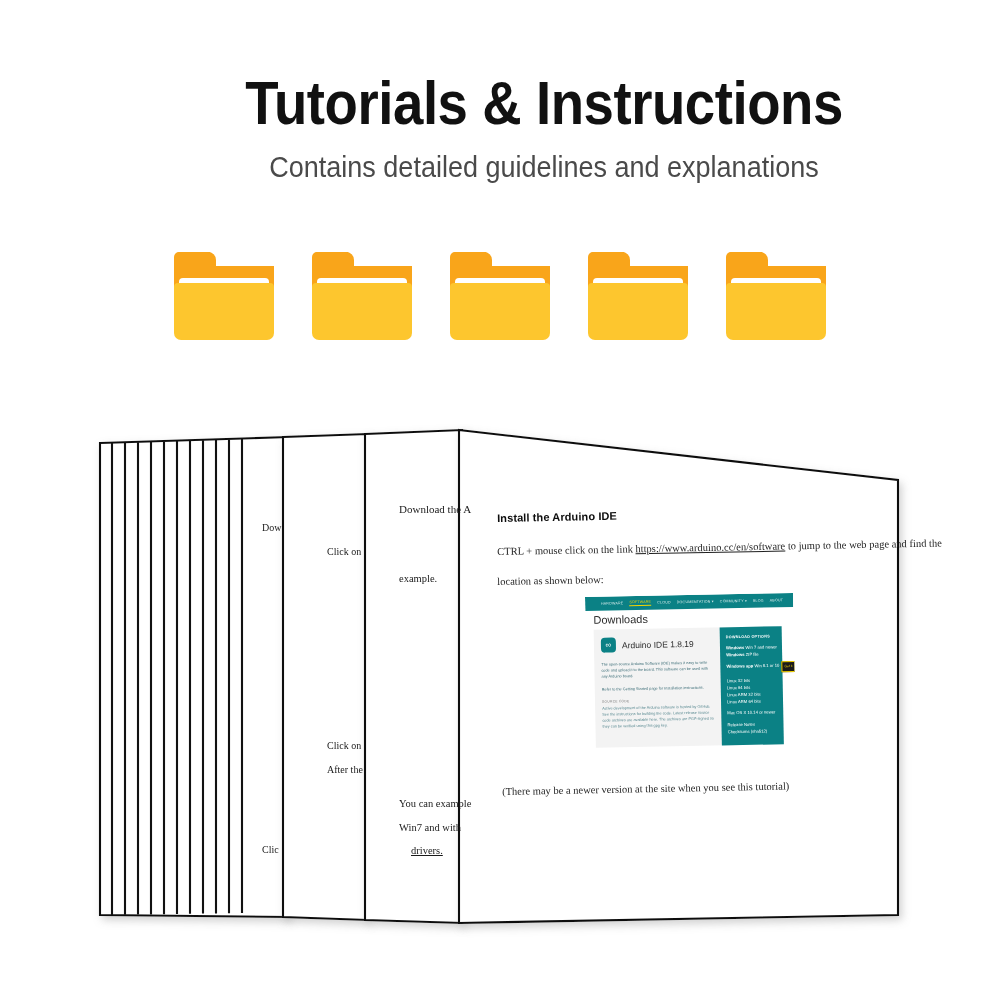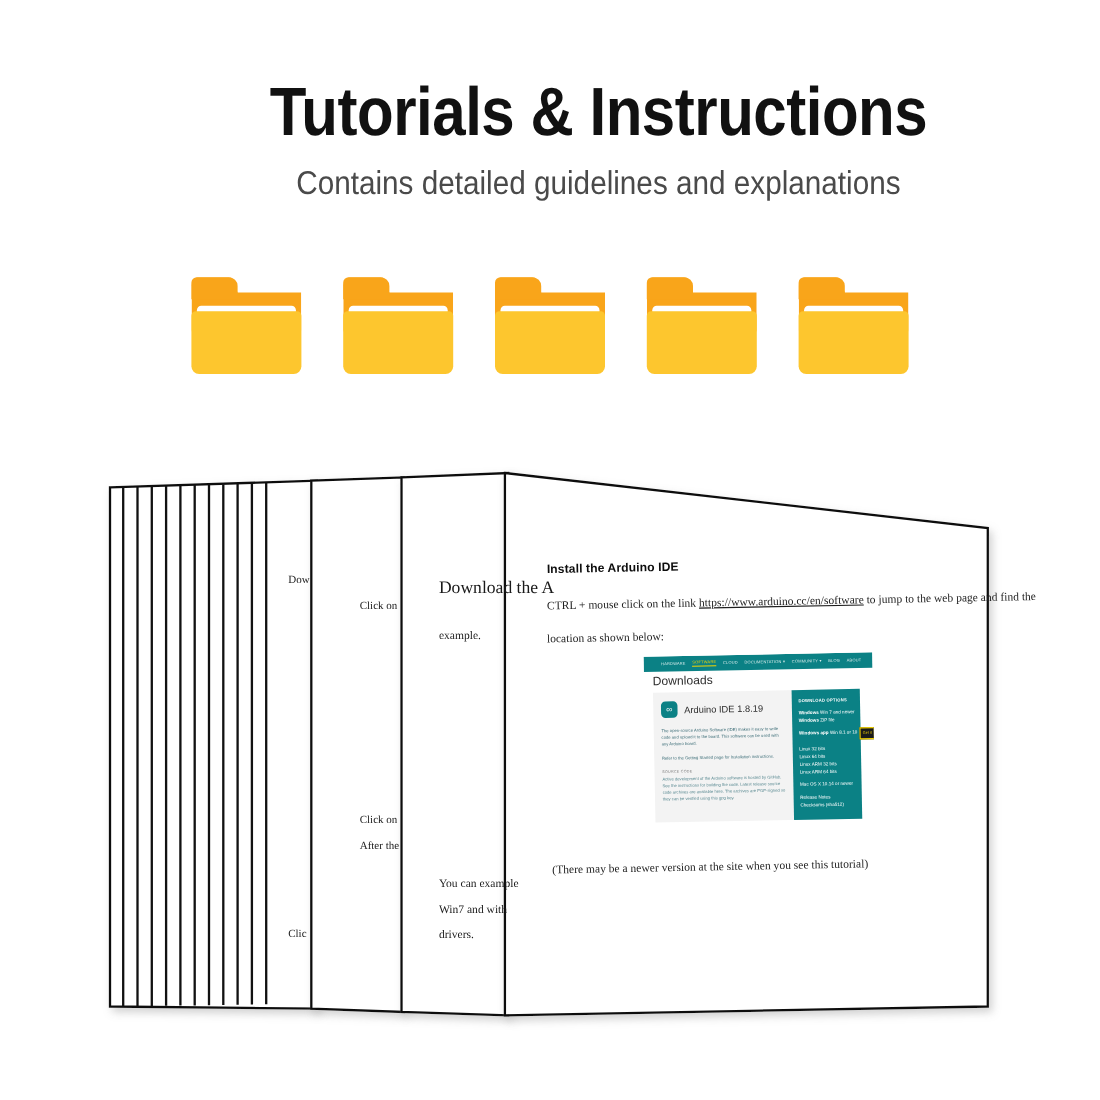--- a/index.html
+++ b/index.html
@@ -126,25 +126,25 @@
   
   .p4-a { left: 262px; top: 522px; font-size: 10px; text-align: center; }
   .p4-b { left: 262px; top: 803px; font-size: 10px; margin-top: 41px; }
 
   
   .p3-a { left: 327px; top: 546px; font-size: 10px; }
   .p3-b { left: 327px; top: 740px; font-size: 10px; }
   .p3-c { left: 327px; top: 764px; font-size: 10px; }
 
   
-  .p2-a { left: 399px; top: 526px; font-size: 16px; }
+  .p2-a { left: 399px; top: 503px; font-size: 11px; }
   .p2-b { left: 399px; top: 557px; font-size: 10.5px; margin-top: 16px; }
   .p2-c { left: 399px; top: 798px; font-size: 10.5px; }
   .p2-d { left: 399px; top: 822px; font-size: 10.5px; }
-  .p2-e { left: 399px; top: 845px; font-size: 10.5px; }
+  .p2-e { left: 411px; top: 845px; font-size: 10.5px; text-decoration: underline; }
 
   
   .front-page-text {
     position: absolute;
     left: 497px;
     top: 512px;
     width: 380px;
     pointer-events: none;
   }
   .fp-heading {

